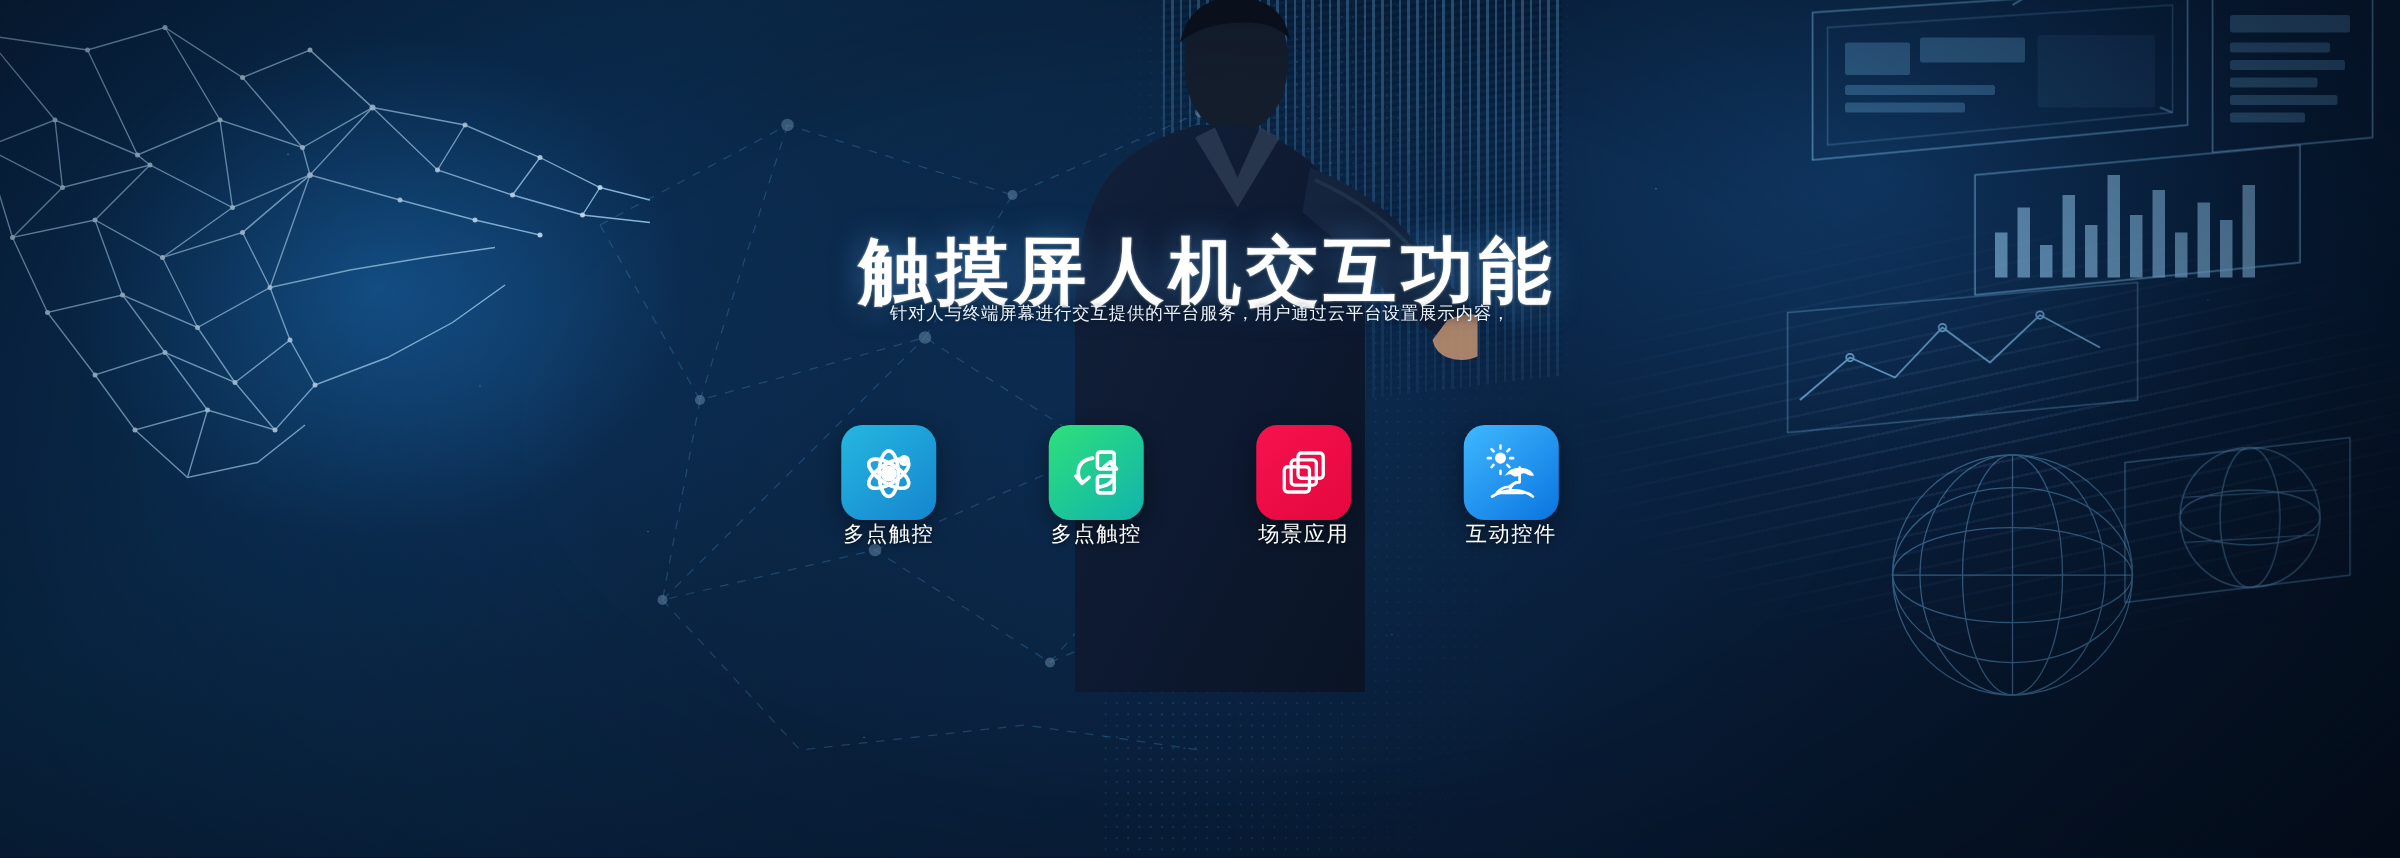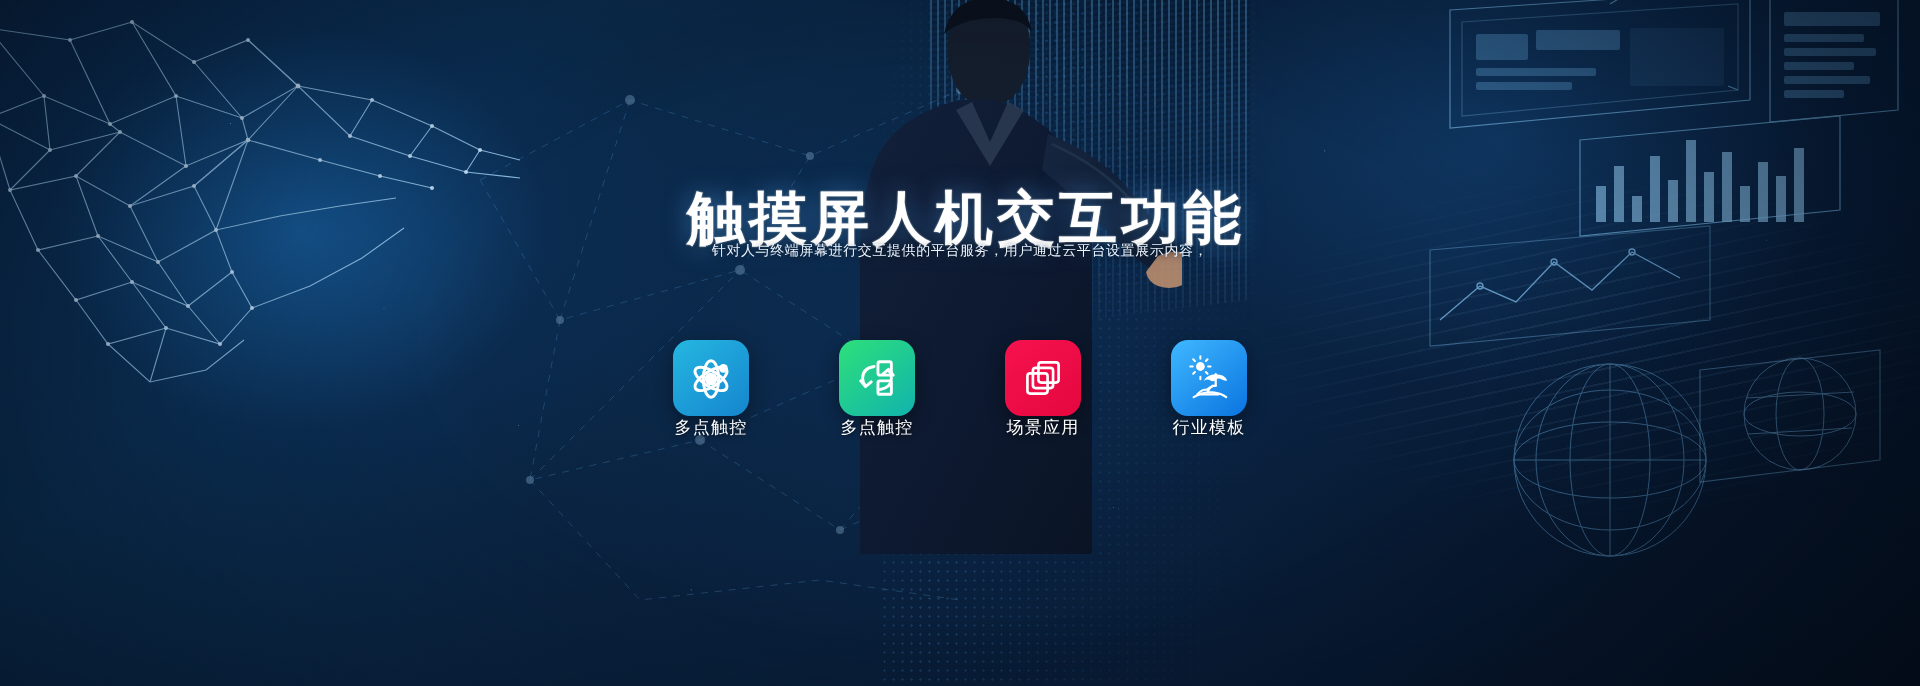--- a/index.html
+++ b/index.html
@@ -347,18 +347,18 @@
               <path d="M15 4 v-2.6 M15 22.6 v2.6 M7 12 h-2.6 M25.6 12 h-2.6"></path>
               <path d="M9.3 6.3 L7.5 4.5 M20.7 17.7 L22.5 19.5 M20.7 6.3 L22.5 4.5 M9.3 17.7 L7.5 19.5"></path>
             </g>
             <path d="M31 20 q-9 0 -12.5 7 q4 -2.6 6.6 -0.6 q3 2.2 5.9 -0.4 q2.8 -2.6 6.4 -0.4 q2.6 1.6 5.6 1 q-2.6 -6.6 -12 -6.6 Z" fill="#fff" stroke="none"></path>
             <path d="M31 20 v12"></path>
             <path d="M31 32 q-6 0 -8 6"></path>
             <path d="M12 41 q4 -5 10 -5 M12 41 h22 M22 36 l6 -4"></path>
             <path d="M8 44 q10 -6 20 -5 q9 1 14 5"></path>
           </svg>
         </div>
-        <div class="feat-label">行业模板</div>
+        <div class="feat-label">互动控件</div>
       </div>
 
     </div>
   </div>
 </div>
 
 </body></html>

